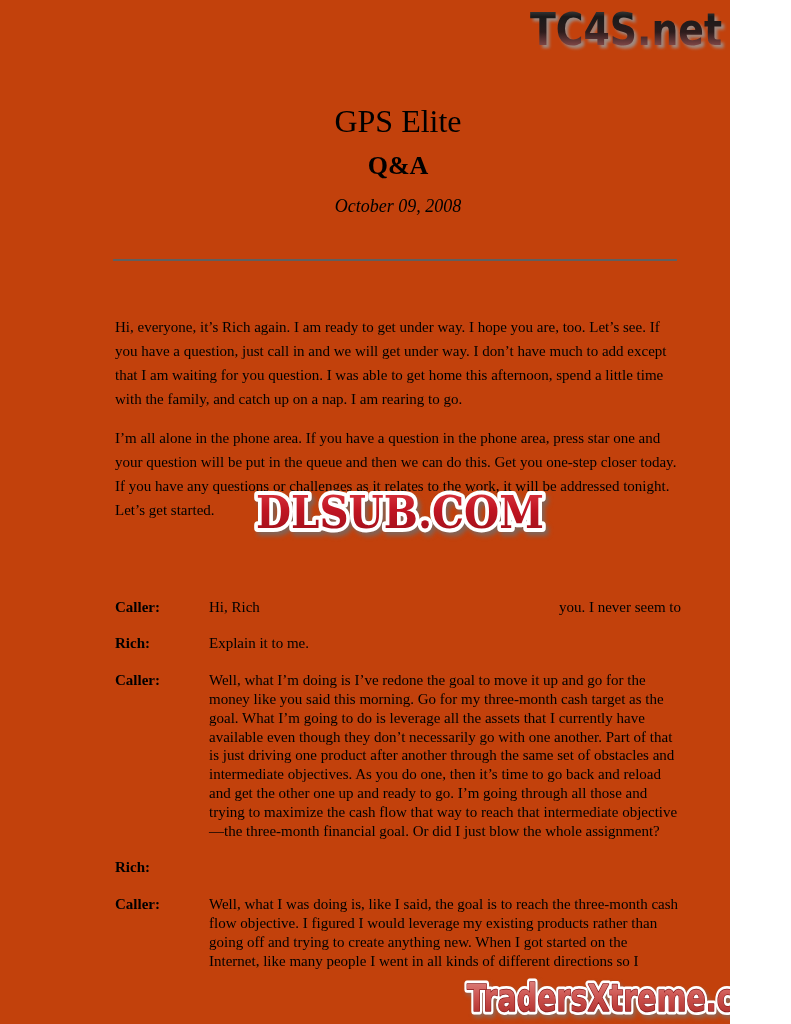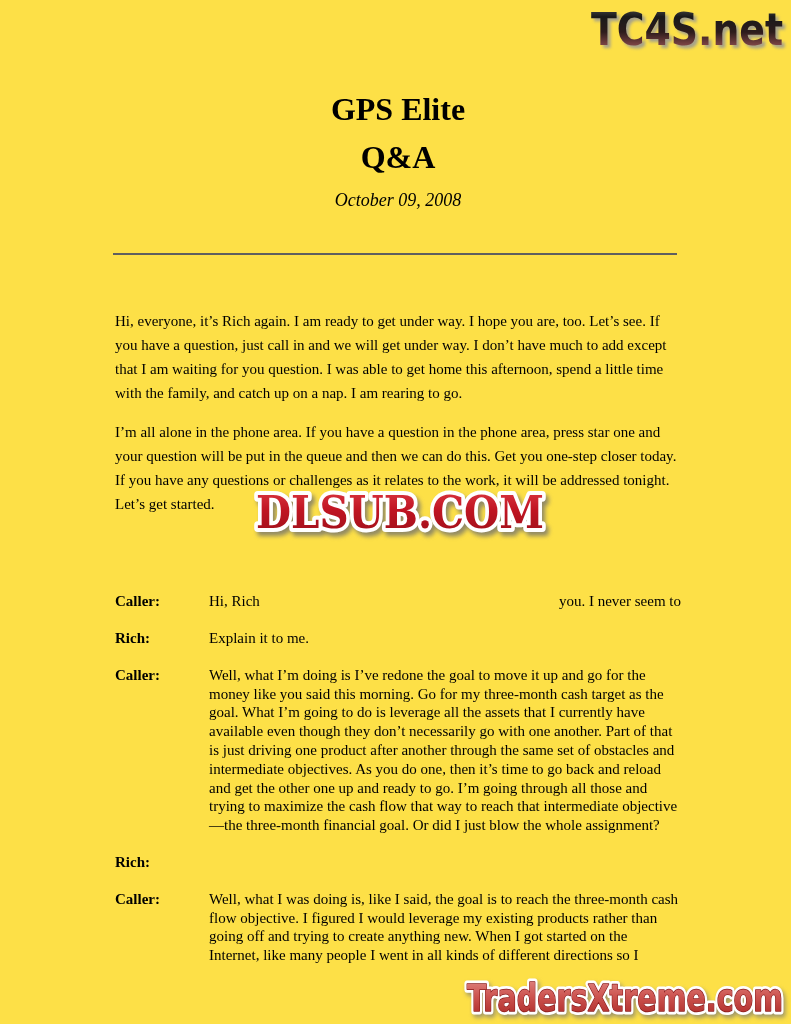--- a/index.html
+++ b/index.html
@@ -1,27 +1,27 @@
 <!DOCTYPE html>
 <html><head>
 <meta charset="utf-8">
 <style>
   html,body { margin:0; padding:0; background:#ffffff; }
   .page {
     position:relative;
-    width:791px; height:1024px;
-    background:#fde047;
+    width:730px; height:1024px;
+    background:#c2410c;
     font-family:"Liberation Serif", serif;
     color:#000;
     overflow:hidden;
   }
   .doc { position:absolute; left:115px; top:0; width:566px; }
 
-  .title    { margin:0; padding-top:92px; font-size:32px; font-weight:bold; text-align:center; line-height:1.1; }
-  .subtitle { margin:13px 0 0; font-size:32px; font-weight:bold; text-align:center; line-height:1.1; }
+  .title    { margin:12px; padding-top:92px; font-size:32px; font-weight:normal; text-align:center; line-height:1.1; }
+  .subtitle { margin:13px 0 0; font-size:26px; font-weight:bold; text-align:center; line-height:1.1; }
   .doc-date { margin-top:16px; font-size:18px; text-align:center; line-height:1.1;font-style:italic; }
   .divider  { border:none; border-top:2px solid #5f5f5f; margin:42px 0 0 -2px; width:564px; }
 
   .intro { margin:0; font-size:15px; line-height:24px; }
   .intro-1 { margin-top:54px; }
   .intro-2 { margin-top:15px; }
 
   .dialogue { margin-top:76px; }
   .dlg { display:grid; grid-template-columns:94px 1fr; margin-bottom:18px; font-size:15px; line-height:18.8px; }
   .spk { font-weight:bold; }

